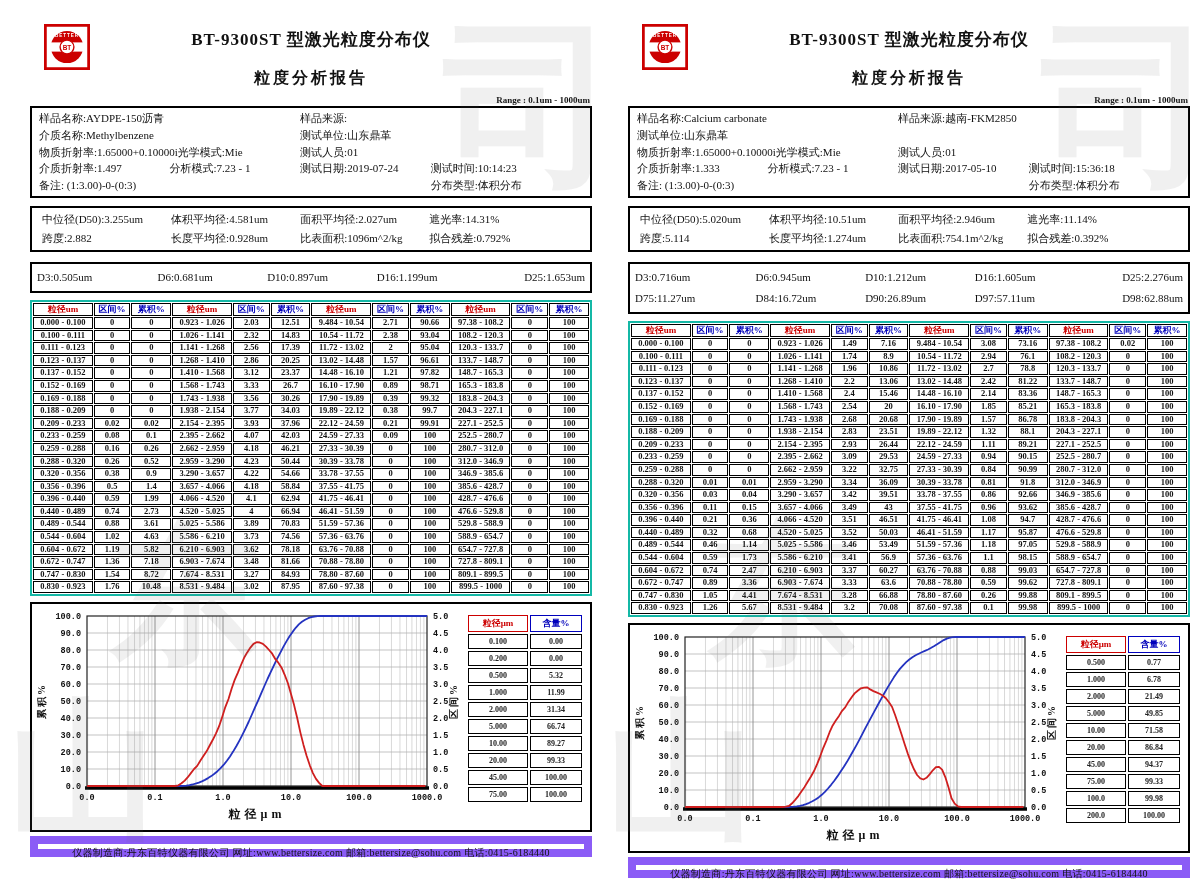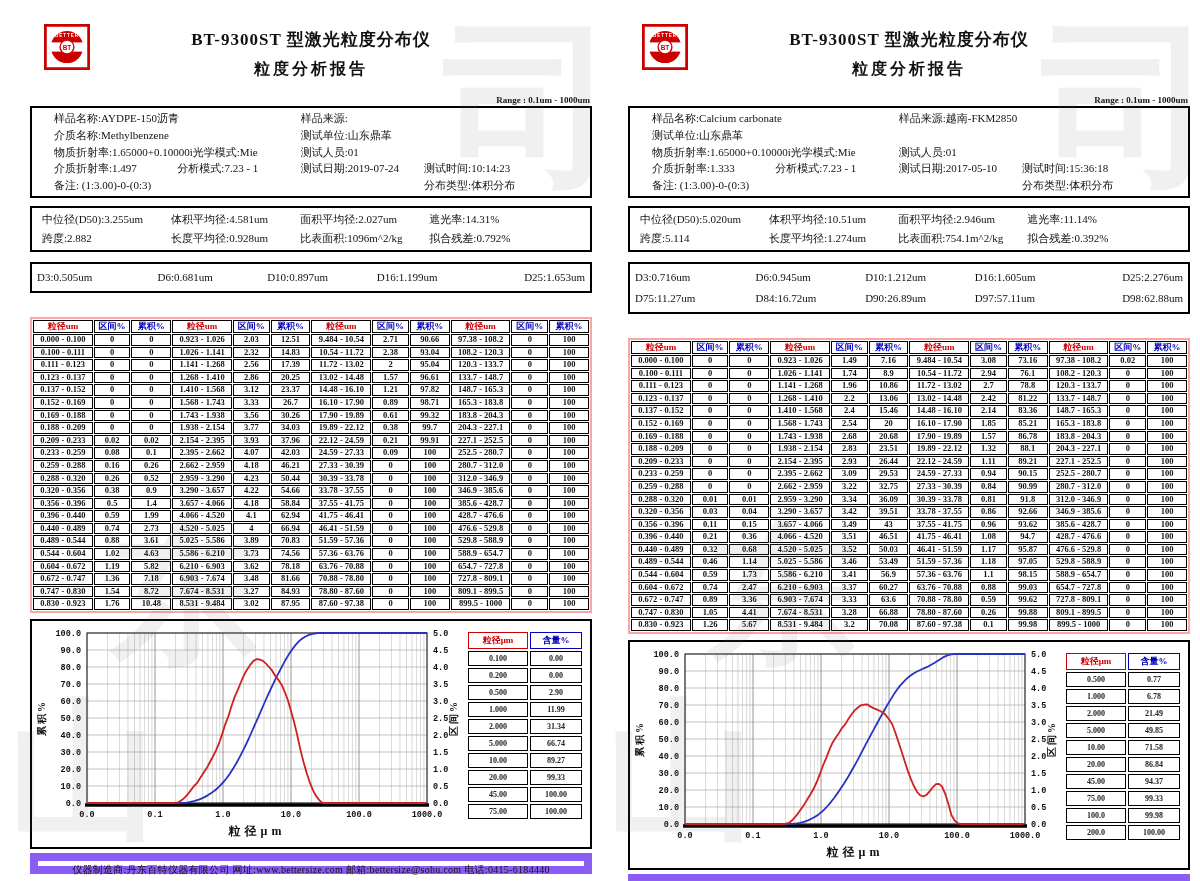--- a/index.html
+++ b/index.html
@@ -4,36 +4,36 @@
 <style>
   html,body{margin:0;padding:0;background:#fff}
   body{width:1200px;height:881px;position:relative;overflow:hidden;
        font-family:"Liberation Serif",serif;color:#111}
   .page{position:absolute;top:12px;width:562px;height:856px}
   .page.p0{left:30px}.page.p1{left:628px}
 
   .hdr{position:relative;height:80px}
   .logo{position:absolute;left:14px;top:12px}
   .title1{text-align:center;font-size:17px;font-weight:bold;padding-top:16px;letter-spacing:1px}
-  .title2{text-align:center;font-size:16px;font-weight:bold;margin-top:8px;letter-spacing:3px}
+  .title2{text-align:center;font-size:16px;font-weight:bold;margin-top:17px;letter-spacing:3px}
   .range{text-align:right;font-size:9px;font-weight:bold;margin:3px 2px 1px 0}
 
   .box{border:2px solid #000;box-sizing:border-box;background:#fff}
-  .info{padding:2px 22px;font-size:11px}
+  .info{padding:2px 7px;font-size:11px}
   .irow{display:flex;height:16.8px;line-height:16.8px;white-space:nowrap}
   .w24{width:24%}.w28r{width:28%}.w48{width:48%}.w52{width:52%}.w72{width:72%}
   .stats{margin-top:8px;padding:2px 10px;font-size:11px}
   .srow{display:flex;height:19px;line-height:19px;white-space:nowrap}
   .stats2{margin-top:10px;padding:3px 5px}
   .stats2 .srow{height:21px;line-height:21px}
   .dc1{width:22%}.dc2{width:20%}.dc3{width:20%}.dc4{width:19%}
   .dc5{width:19%;text-align:right}
 
   table.main{width:100%;border-collapse:separate;border-spacing:1px;
-             border:2px solid #fca5a5;margin-top:24px;table-layout:fixed}
+             border:2px solid #14b8a6;margin-top:7px;table-layout:fixed}
   table.main th,table.main td{border:1px solid #000;text-align:center;
       font-size:8.5px;font-weight:bold;height:9.6px;line-height:9.6px;padding:0;overflow:hidden}
   table.main th{font-size:9px;height:11px;line-height:11px}
   table.main th:nth-child(3n+1),table.main td:nth-child(3n+1){width:11%}
   table.main th:nth-child(3n+2),table.main td:nth-child(3n+2){width:6.6%}
   table.main th:nth-child(3n),table.main td:nth-child(3n){width:7.2%}
   .hred{color:#c00}.hblue{color:#00b}
 
   .chart-block{margin-top:6px;border:2px solid #000;height:230px;display:flex;
                box-sizing:border-box;background:#fff}
@@ -242,21 +242,21 @@
             <td>100</td>
           </tr>
           <tr>
             <td>0.169 - 0.188</td>
             <td>0</td>
             <td>0</td>
             <td>1.743 - 1.938</td>
             <td>3.56</td>
             <td>30.26</td>
             <td>17.90 - 19.89</td>
-            <td>0.61</td>
+            <td>0.39</td>
             <td>99.32</td>
             <td>183.8 - 204.3</td>
             <td>0</td>
             <td>100</td>
           </tr>
           <tr>
             <td>0.188 - 0.209</td>
             <td>0</td>
             <td>0</td>
             <td>1.938 - 2.154</td>
@@ -575,21 +575,21 @@
               <tr>
                 <td>0.100</td>
                 <td>0.00</td>
               </tr>
               <tr>
                 <td>0.200</td>
                 <td>0.00</td>
               </tr>
               <tr>
                 <td>0.500</td>
-                <td>2.90</td>
+                <td>5.32</td>
               </tr>
               <tr>
                 <td>1.000</td>
                 <td>11.99</td>
               </tr>
               <tr>
                 <td>2.000</td>
                 <td>31.34</td>
               </tr>
               <tr>

